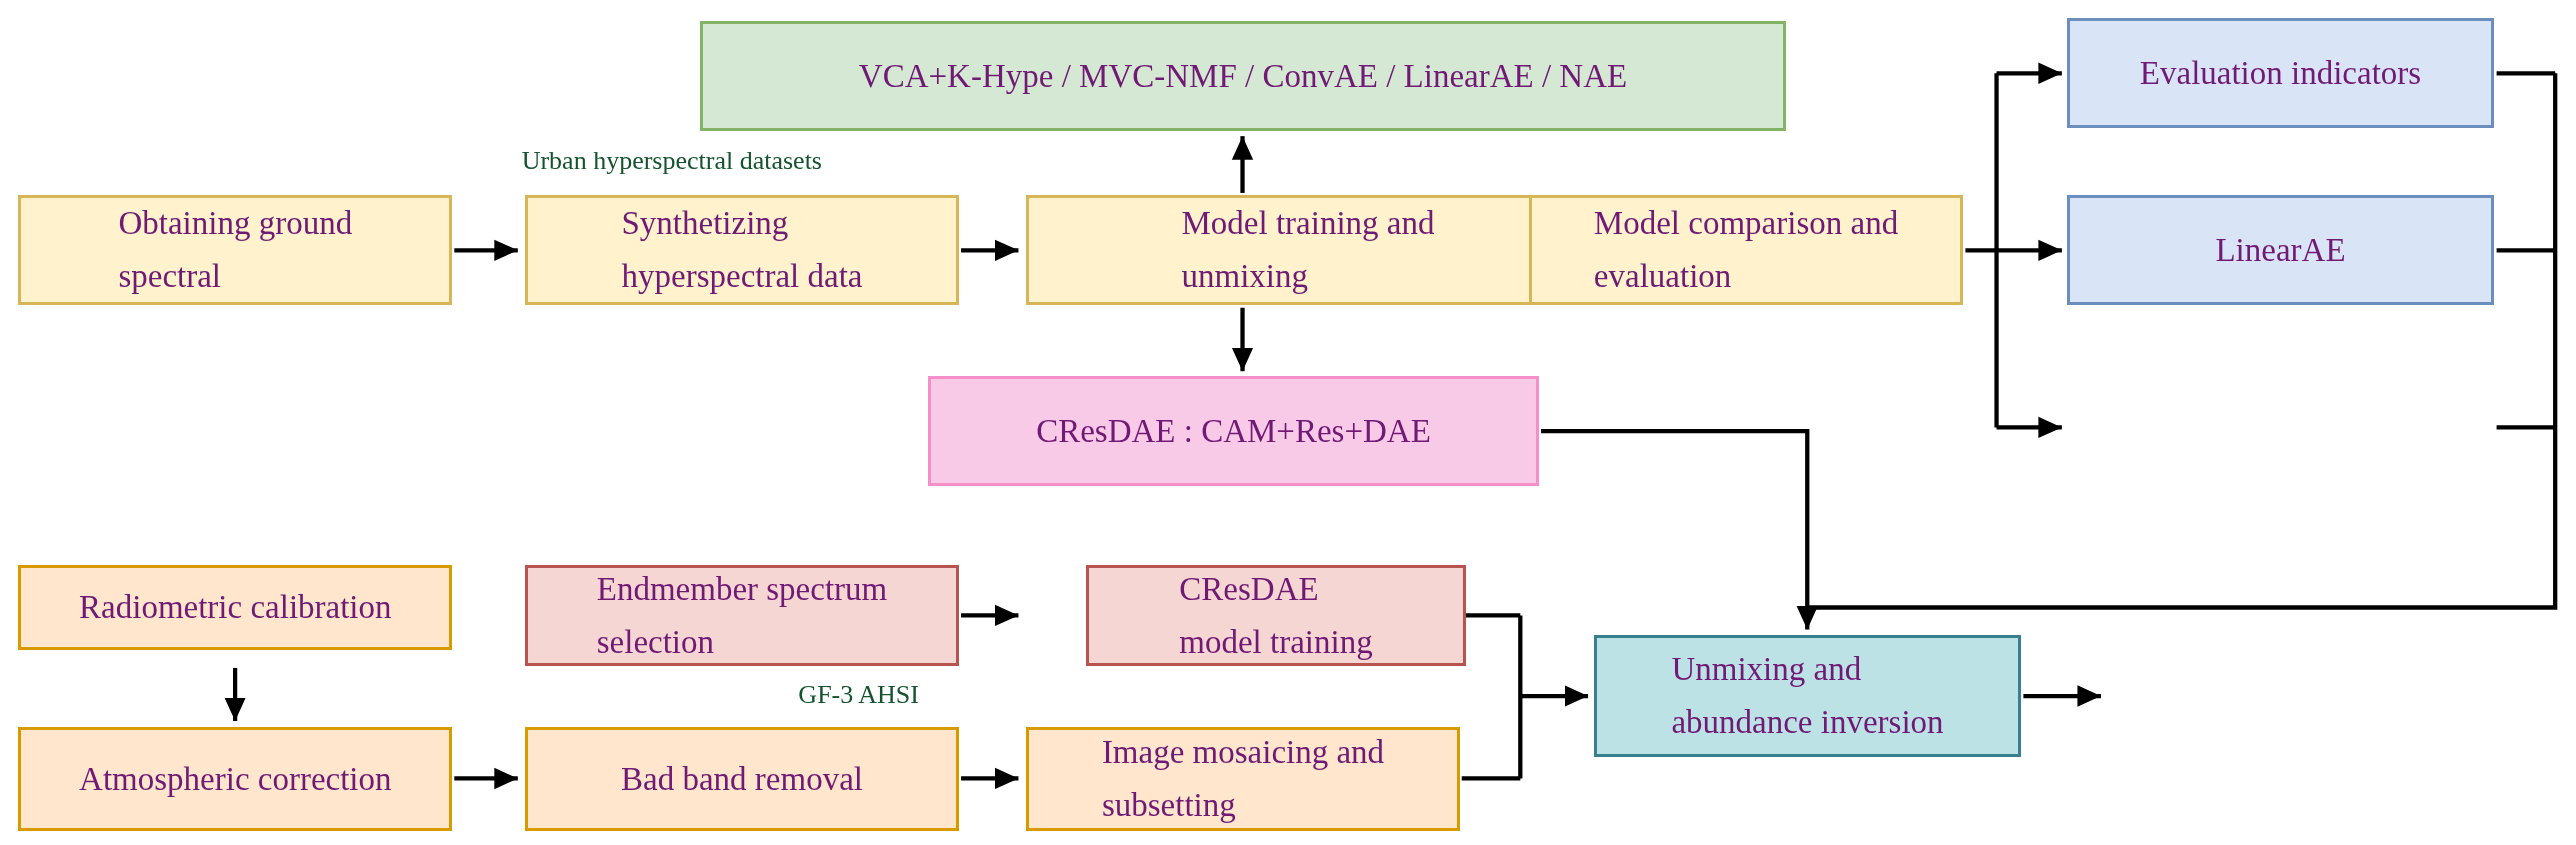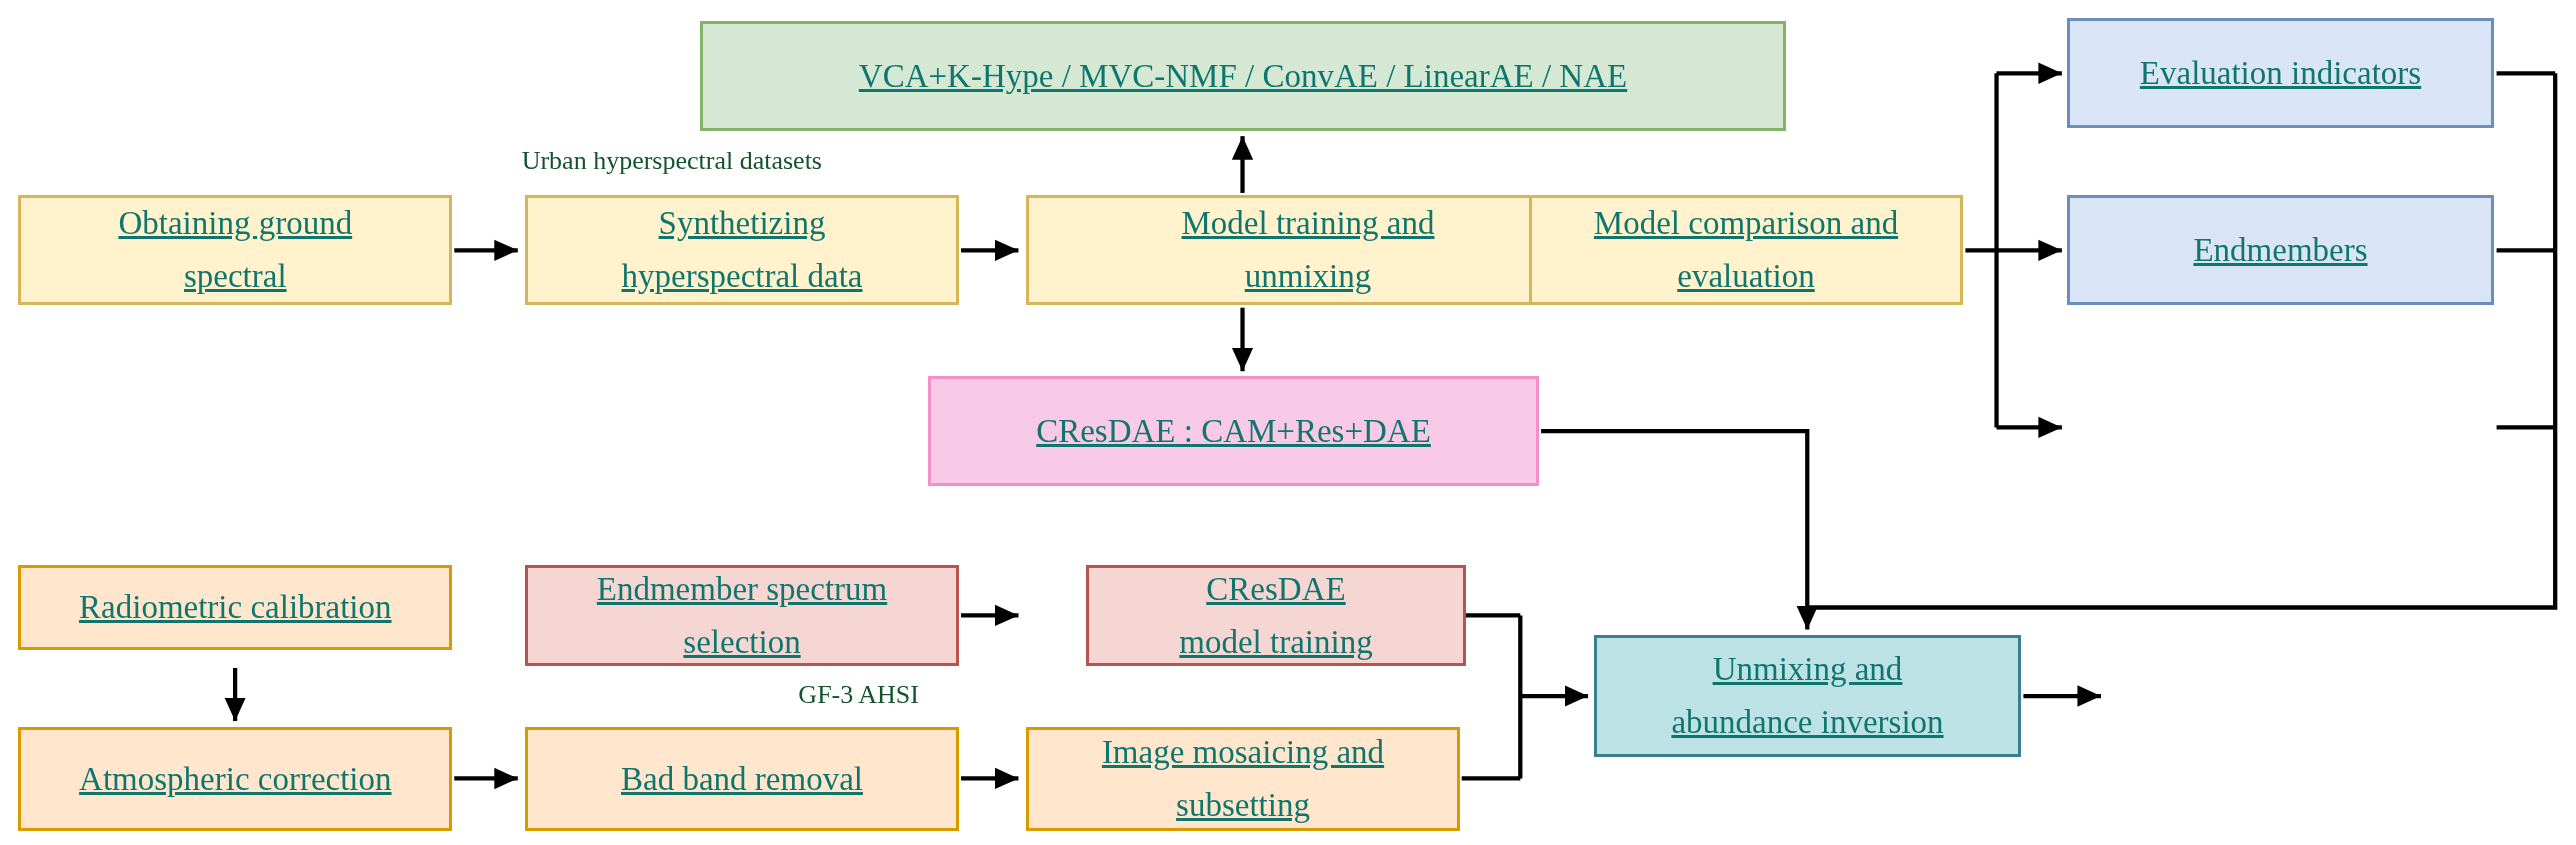--- a/index.html
+++ b/index.html
@@ -7,24 +7,23 @@
     position:relative;
     width:2576px; height:845px;
     background:#ffffff;
     overflow:hidden;
     font-family:"Liberation Serif", serif;
   }
   #connectors { position:absolute; left:0; top:0; z-index:0; }
   .node {
     position:absolute; box-sizing:border-box; z-index:1;
     display:flex; align-items:center; justify-content:center;
-    text-align:center; white-space:pre-line;
-    font-size:33px; line-height:1.6; color:#0f766e;
+    text-align:left; white-space:pre-line;
+    font-size:33px; line-height:1.6; color:#701a75;
     border:3.7px solid #000;
-    text-decoration:underline;
   }
   .yellow { background:var(--yellow-fill,#fff2cc); border-color:var(--yellow-border,#d6b656); }
   .orange { background:var(--orange-fill,#ffe6cc); border-color:var(--orange-border,#d79b00); }
   .green  { background:var(--green-fill,#d5e8d4);  border-color:var(--green-border,#82b366); }
   .blue   { background:var(--blue-fill,#dae4f7);   border-color:var(--blue-border,#6c8ebf); }
   .red    { background:var(--red-fill,#f5d6d2);    border-color:var(--red-border,#b85450); }
   .pink   { background:var(--pink-fill,#f9c9e8);   border-color:var(--pink-border,#f48fc9); }
   .teal   { background:var(--teal-fill,#bce2e6);   border-color:var(--teal-border,#38808f); }
   .float-label {
     position:absolute; z-index:1; text-align:right;
@@ -77,21 +76,21 @@
   <div class="node yellow" style="left:18.3px; top:195px; width:434px; height:110px;">Obtaining ground
 spectral</div>
   <div class="node yellow" style="left:525px; top:195px; width:434px; height:110px;">Synthetizing
 hyperspectral data</div>
   <div class="node yellow" style="left:1026px; top:195px; width:520px; height:110px;padding-left:44px;">Model training and
 unmixing</div>
   <div class="node yellow" style="left:1529px; top:195px; width:434px; height:110px;">Model comparison and
 evaluation</div>
 
   <div class="node blue" style="left:2067px; top:18.3px; width:427px; height:110px;">Evaluation indicators</div>
-  <div class="node blue" style="left:2067px; top:195px; width:427px; height:110px;">Endmembers</div>
+  <div class="node blue" style="left:2067px; top:195px; width:427px; height:110px;">LinearAE</div>
 
   <div class="node pink" style="left:928px; top:376px; width:611px; height:110px;">CResDAE : CAM+Res+DAE</div>
 
   <div class="node orange" style="left:18.3px; top:565px; width:434px; height:85px;">Radiometric calibration</div>
   <div class="node red" style="left:525px; top:565px; width:434px; height:101px;">Endmember spectrum
 selection</div>
   <div class="node red" style="left:1086px; top:565px; width:380px; height:101px;">CResDAE
 model training</div>
   <div class="node orange" style="left:18.3px; top:727px; width:434px; height:104px;">Atmospheric correction</div>
   <div class="node orange" style="left:525px; top:727px; width:434px; height:104px;">Bad band removal</div>

